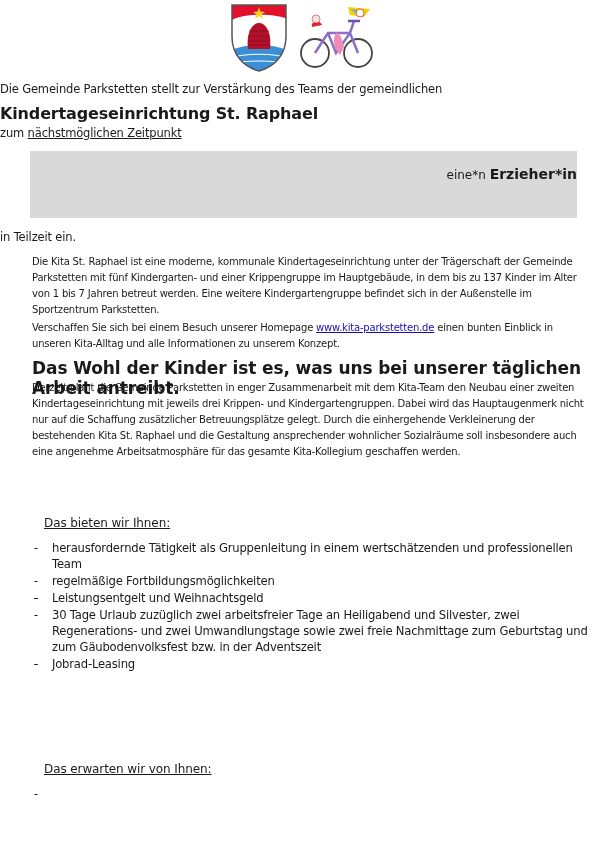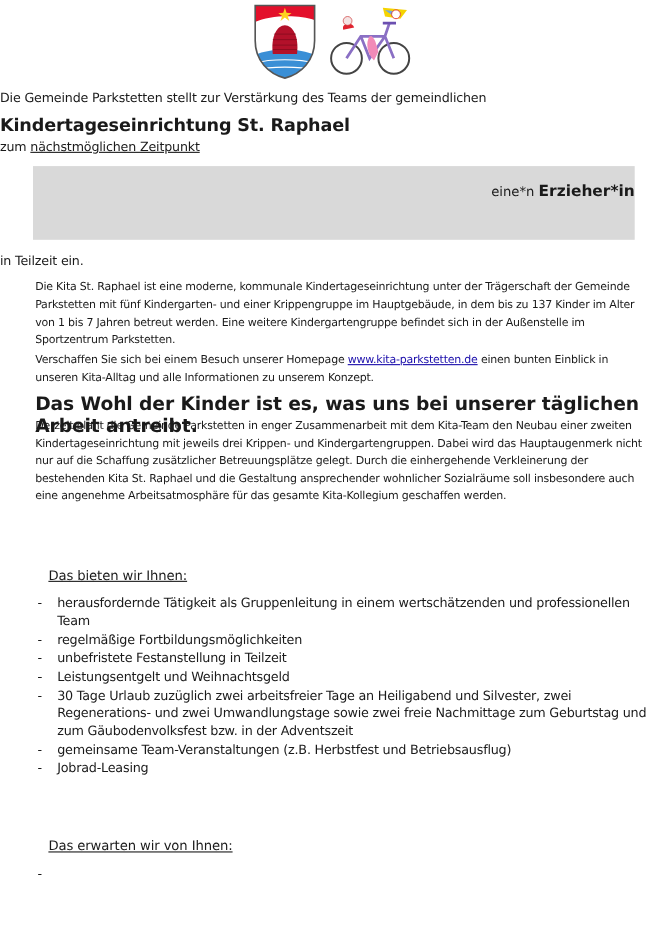--- a/index.html
+++ b/index.html
@@ -107,24 +107,24 @@
 <div class="para p2"><span>Verschaffen Sie sich bei einem Besuch unserer Homepage </span><a href="#">www.kita-parkstetten.de</a><span> einen bunten Einblick in unseren Kita-Alltag und alle Informationen zu unserem Konzept.</span></div>
 
 <div class="motto">Das Wohl der Kinder ist es, was uns bei unserer täglichen Arbeit antreibt.</div>
 
 <div class="para p3">Derzeit plant die Gemeinde Parkstetten in enger Zusammenarbeit mit dem Kita-Team den Neubau einer zweiten Kindertageseinrichtung mit jeweils drei Krippen- und Kindergartengruppen. Dabei wird das Hauptaugenmerk nicht nur auf die Schaffung zusätzlicher Betreuungsplätze gelegt. Durch die einhergehende Verkleinerung der bestehenden Kita St. Raphael und die Gestaltung ansprechender wohnlicher Sozialräume soll insbesondere auch eine angenehme Arbeitsatmosphäre für das gesamte Kita-Kollegium geschaffen werden.</div>
 
 <div class="section-head h-offer">Das bieten wir Ihnen:</div>
 <ul class="list list-offer">
   <li><span class="dash">-</span><span>herausfordernde Tätigkeit als Gruppenleitung in einem wertschätzenden und professionellen Team</span></li>
   <li><span class="dash">-</span><span>regelmäßige Fortbildungsmöglichkeiten</span></li>
-  <li><span class="dash">-</span><span>unbefristete Festanstellung in Teilzeit</span></li>
+  <li><span class="dash">-</span></li>
   <li><span class="dash">-</span></li>
   <li><span class="dash">-</span><span>Leistungsentgelt und Weihnachtsgeld</span></li>
   <li><span class="dash">-</span><span>30 Tage Urlaub zuzüglich zwei arbeitsfreier Tage an Heiligabend und Silvester, zwei Regenerations- und zwei Umwandlungstage sowie zwei freie Nachmittage zum Geburtstag und zum Gäubodenvolksfest bzw. in der Adventszeit</span></li>
-  <li><span class="dash">-</span><span>gemeinsame Team-Veranstaltungen (z.B. Herbstfest und Betriebsausflug)</span></li>
+  <li><span class="dash">-</span></li>
   <li><span class="dash">-</span><span>Jobrad-Leasing</span></li>
 </ul>
 
 <div class="section-head h-expect">Das erwarten wir von Ihnen:</div>
 <ul class="list list-expect">
   <li><span class="dash">-</span></li>
 </ul>
 
 </body></html>

